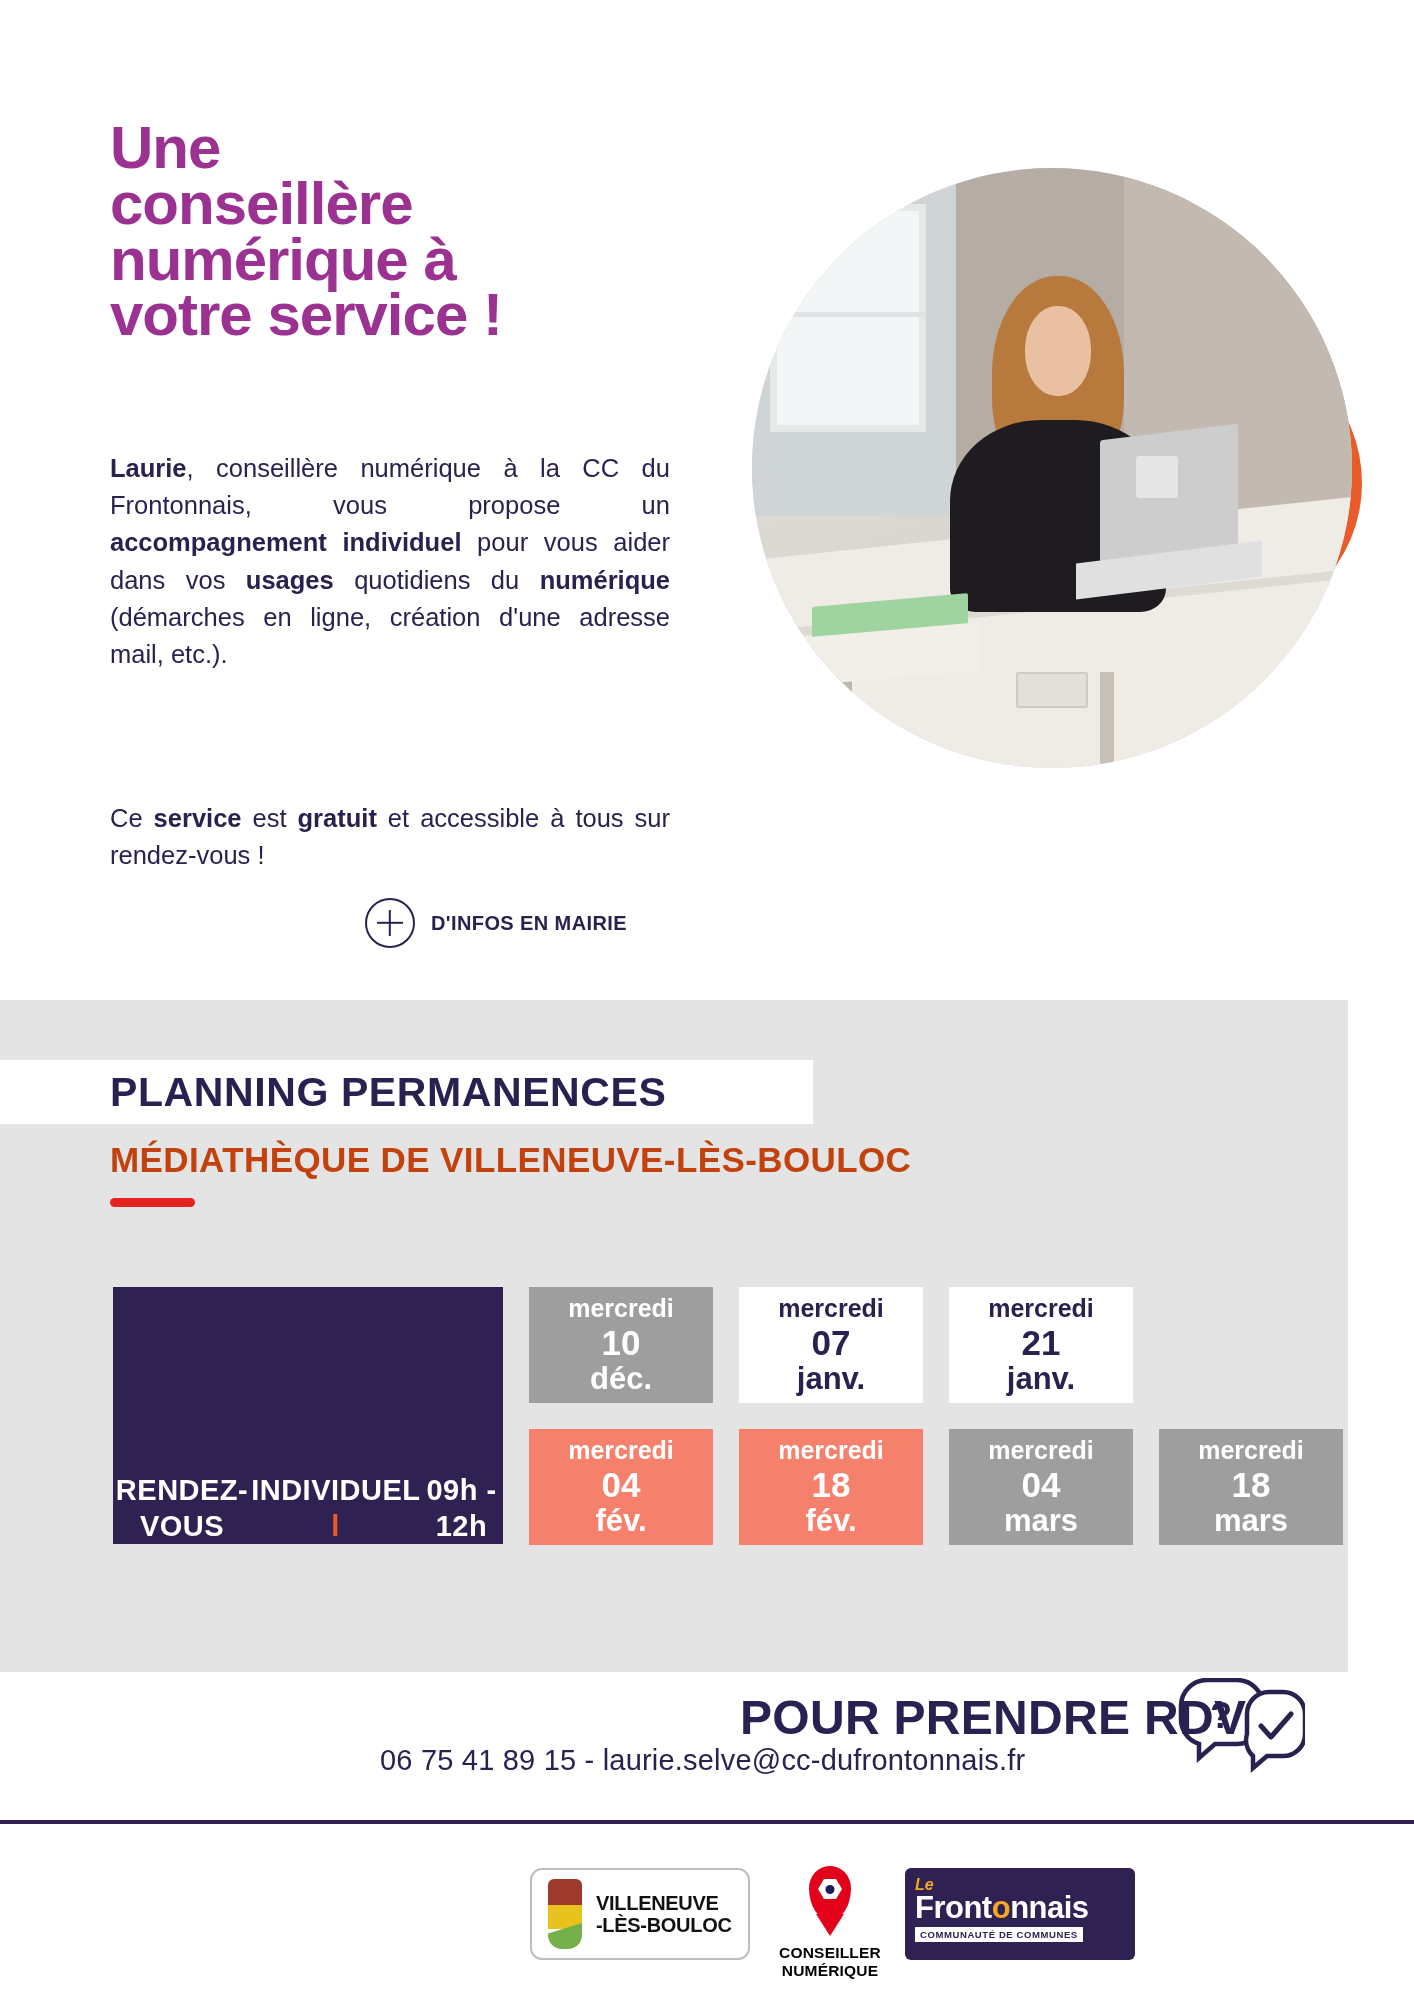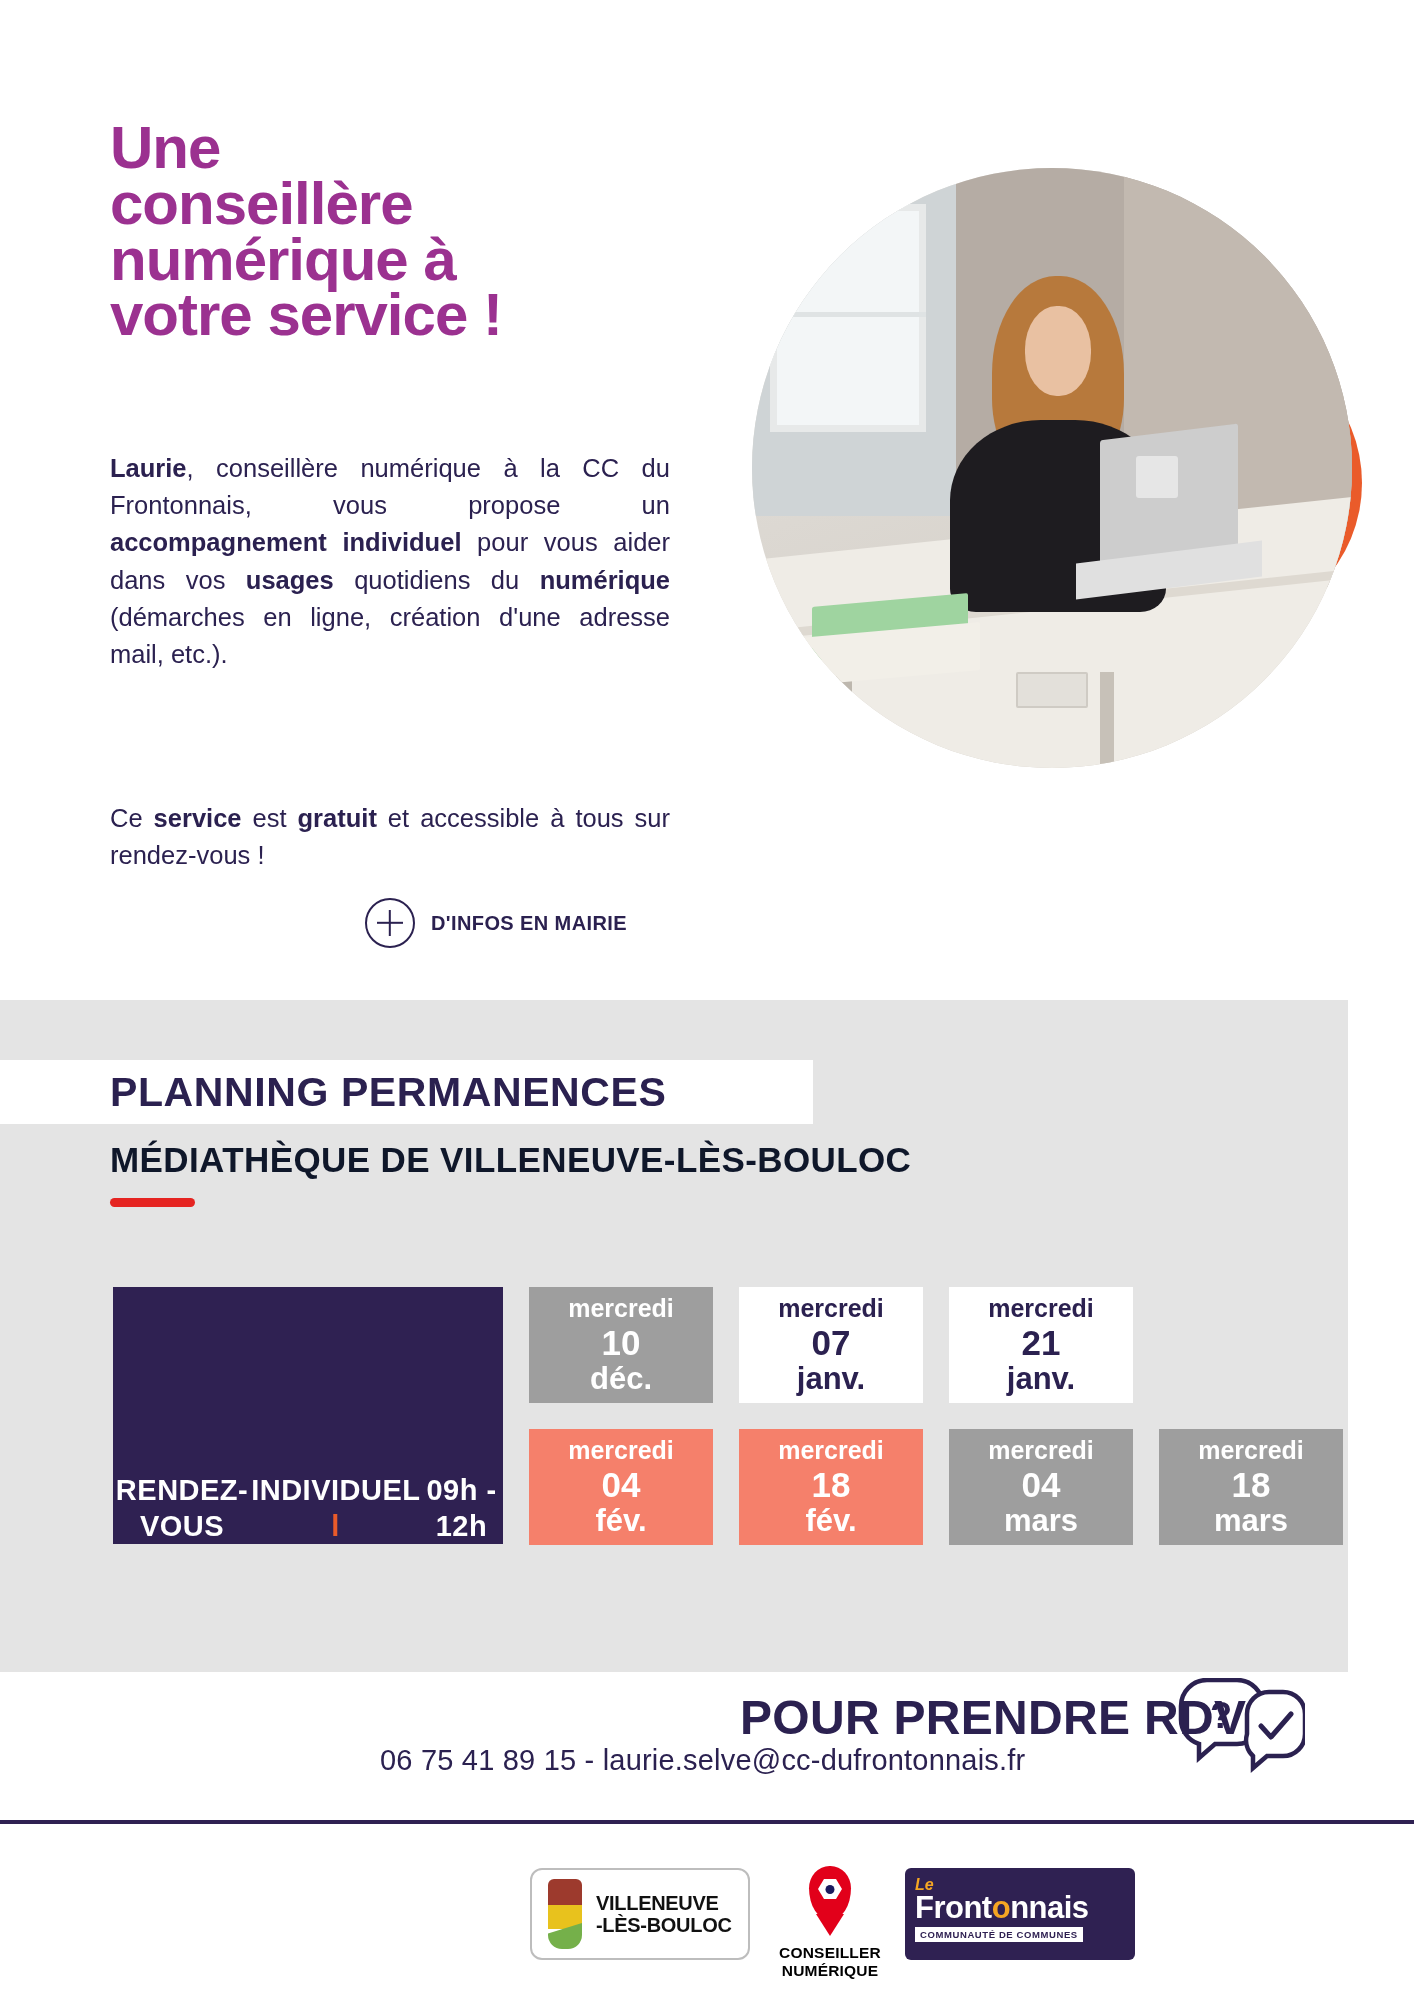--- a/index.html
+++ b/index.html
@@ -89,21 +89,21 @@
   }
   .banner{
     position:absolute;left:0;top:60px;width:813px;height:64px;background:#ffffff;
   }
   .banner-title{
     position:absolute;left:110px;top:69px;
     font-size:41px;font-weight:bold;letter-spacing:0.6px;color:#2b2150;
   }
   .sub-title{
     position:absolute;left:110px;top:140px;
-    font-size:35px;font-weight:bold;letter-spacing:0.4px;color:#0f172a;
+    font-size:35px;font-weight:bold;letter-spacing:0.4px;color:#c2410c;
   }
   .red-rule{
     position:absolute;left:110px;top:198px;width:85px;height:9px;background:#e52421;border-radius:5px;
   }
 
   .grid{
     position:absolute;left:113px;top:287px;
     display:flex;gap:26px;align-items:flex-start;
   }
   .rdv-box{

